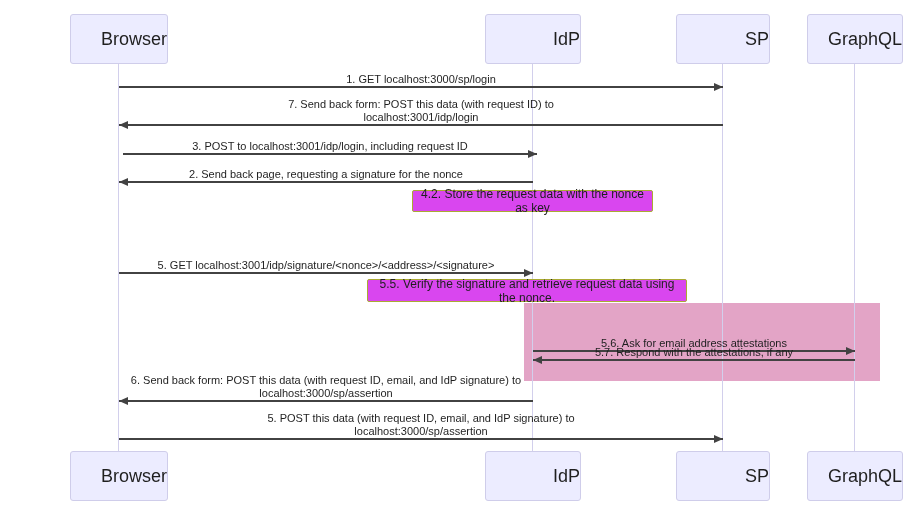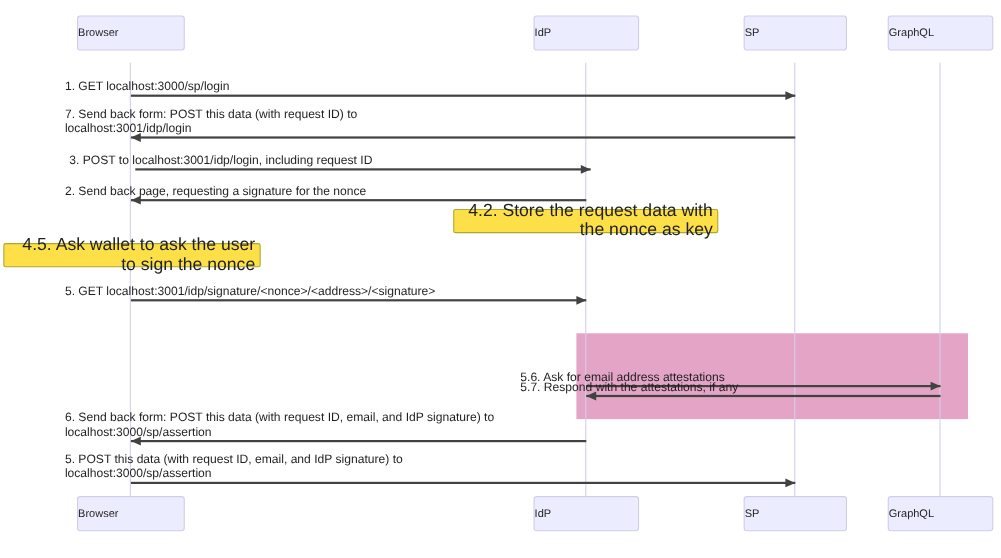--- a/index.html
+++ b/index.html
@@ -14,38 +14,38 @@
   }
   .highlight-rect{
     position:absolute;left:524px;top:303px;width:356px;height:78px;
     background:#e3a4c6;z-index:0;
   }
   .msg{position:absolute;z-index:2;height:2px;}
   .msg-line{
     position:absolute;left:0;right:0;top:0;height:1.5px;background:#424242;
   }
   .msg-label{
-    position:absolute;left:-60px;right:-60px;bottom:3px;text-align:left;
+    position:absolute;left:-60px;right:-60px;bottom:3px;text-align:center;
     font-size:11px;line-height:12.5px;white-space:pre-line;color:#1f1f1f;
   }
   .arrowhead{
     position:absolute;width:0;height:0;top:-3px;
     border-top:4px solid transparent;border-bottom:4px solid transparent;
   }
   .ah-right{right:0;border-left:9px solid #424242;}
   .ah-left{left:0;border-right:9px solid #424242;}
   .note{
-    position:absolute;background:#fde047;border:1px solid #aaaa33;border-radius:2px;
+    position:absolute;background:#d946ef;border:1px solid #aaaa33;border-radius:2px;
     display:flex;align-items:center;justify-content:center;
-    font-size:16px;text-align:right;z-index:3;padding:0 4px;
+    font-size:12px;text-align:center;z-index:3;padding:0 4px;
   }
   .actor{
-    position:absolute;height:32px;background:#ececff;border:1px solid #cfcdea;border-radius:3px;
-    display:flex;align-items:center;justify-content:flex-start;
-    font-size:10px;z-index:4;
+    position:absolute;height:50px;background:#ececff;border:1px solid #cfcdea;border-radius:3px;
+    display:flex;align-items:center;justify-content:flex-end;
+    font-size:18px;z-index:4;
   }
 </style>
 </head>
 <body>
 
 <div class="canvas">
 
   <div class="lifeline" style="left:118px"></div>
   <div class="lifeline" style="left:532px"></div>
   <div class="lifeline" style="left:722px"></div>
@@ -75,30 +75,30 @@
   <div class="msg" style="left:119px;top:181px;width:414px">
     <div class="msg-label">2. Send back page, requesting a signature for the nonce</div>
     <div class="msg-line"></div>
     <div class="arrowhead ah-left"></div>
   </div>
 
   <div class="note" style="left:412px;top:190px;width:241px;height:22px">
     <span>4.2. Store the request data with the nonce as key</span>
   </div>
 
-  <div class="note" style="left:3px;top:221px;width:234px;height:22px">
-    <span>4.5. Ask wallet to ask the user to sign the nonce</span>
-  </div>
 
   <div class="msg" style="left:119px;top:272px;width:414px">
     <div class="msg-label">5. GET localhost:3001/idp/signature/&lt;nonce&gt;/&lt;address&gt;/&lt;signature&gt;</div>
     <div class="msg-line"></div>
     <div class="arrowhead ah-right"></div>
   </div>
 
+  <div class="note" style="left:367px;top:279px;width:320px;height:23px">
+    <span>5.5. Verify the signature and retrieve request data using the nonce.</span>
+  </div>
 
   <div class="msg" style="left:533px;top:350px;width:322px">
     <div class="msg-label">5.6. Ask for email address attestations</div>
     <div class="msg-line"></div>
     <div class="arrowhead ah-right"></div>
   </div>
 
   <div class="msg" style="left:533px;top:359px;width:322px">
     <div class="msg-label">5.7. Respond with the attestations, if any</div>
     <div class="msg-line"></div>

